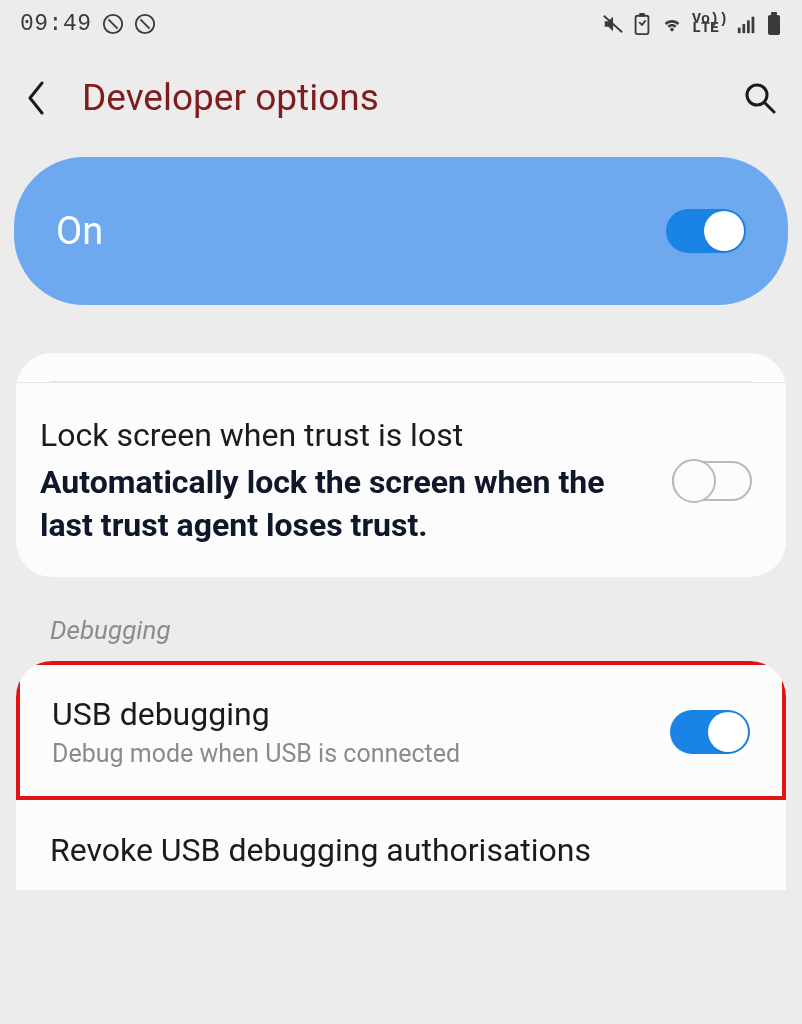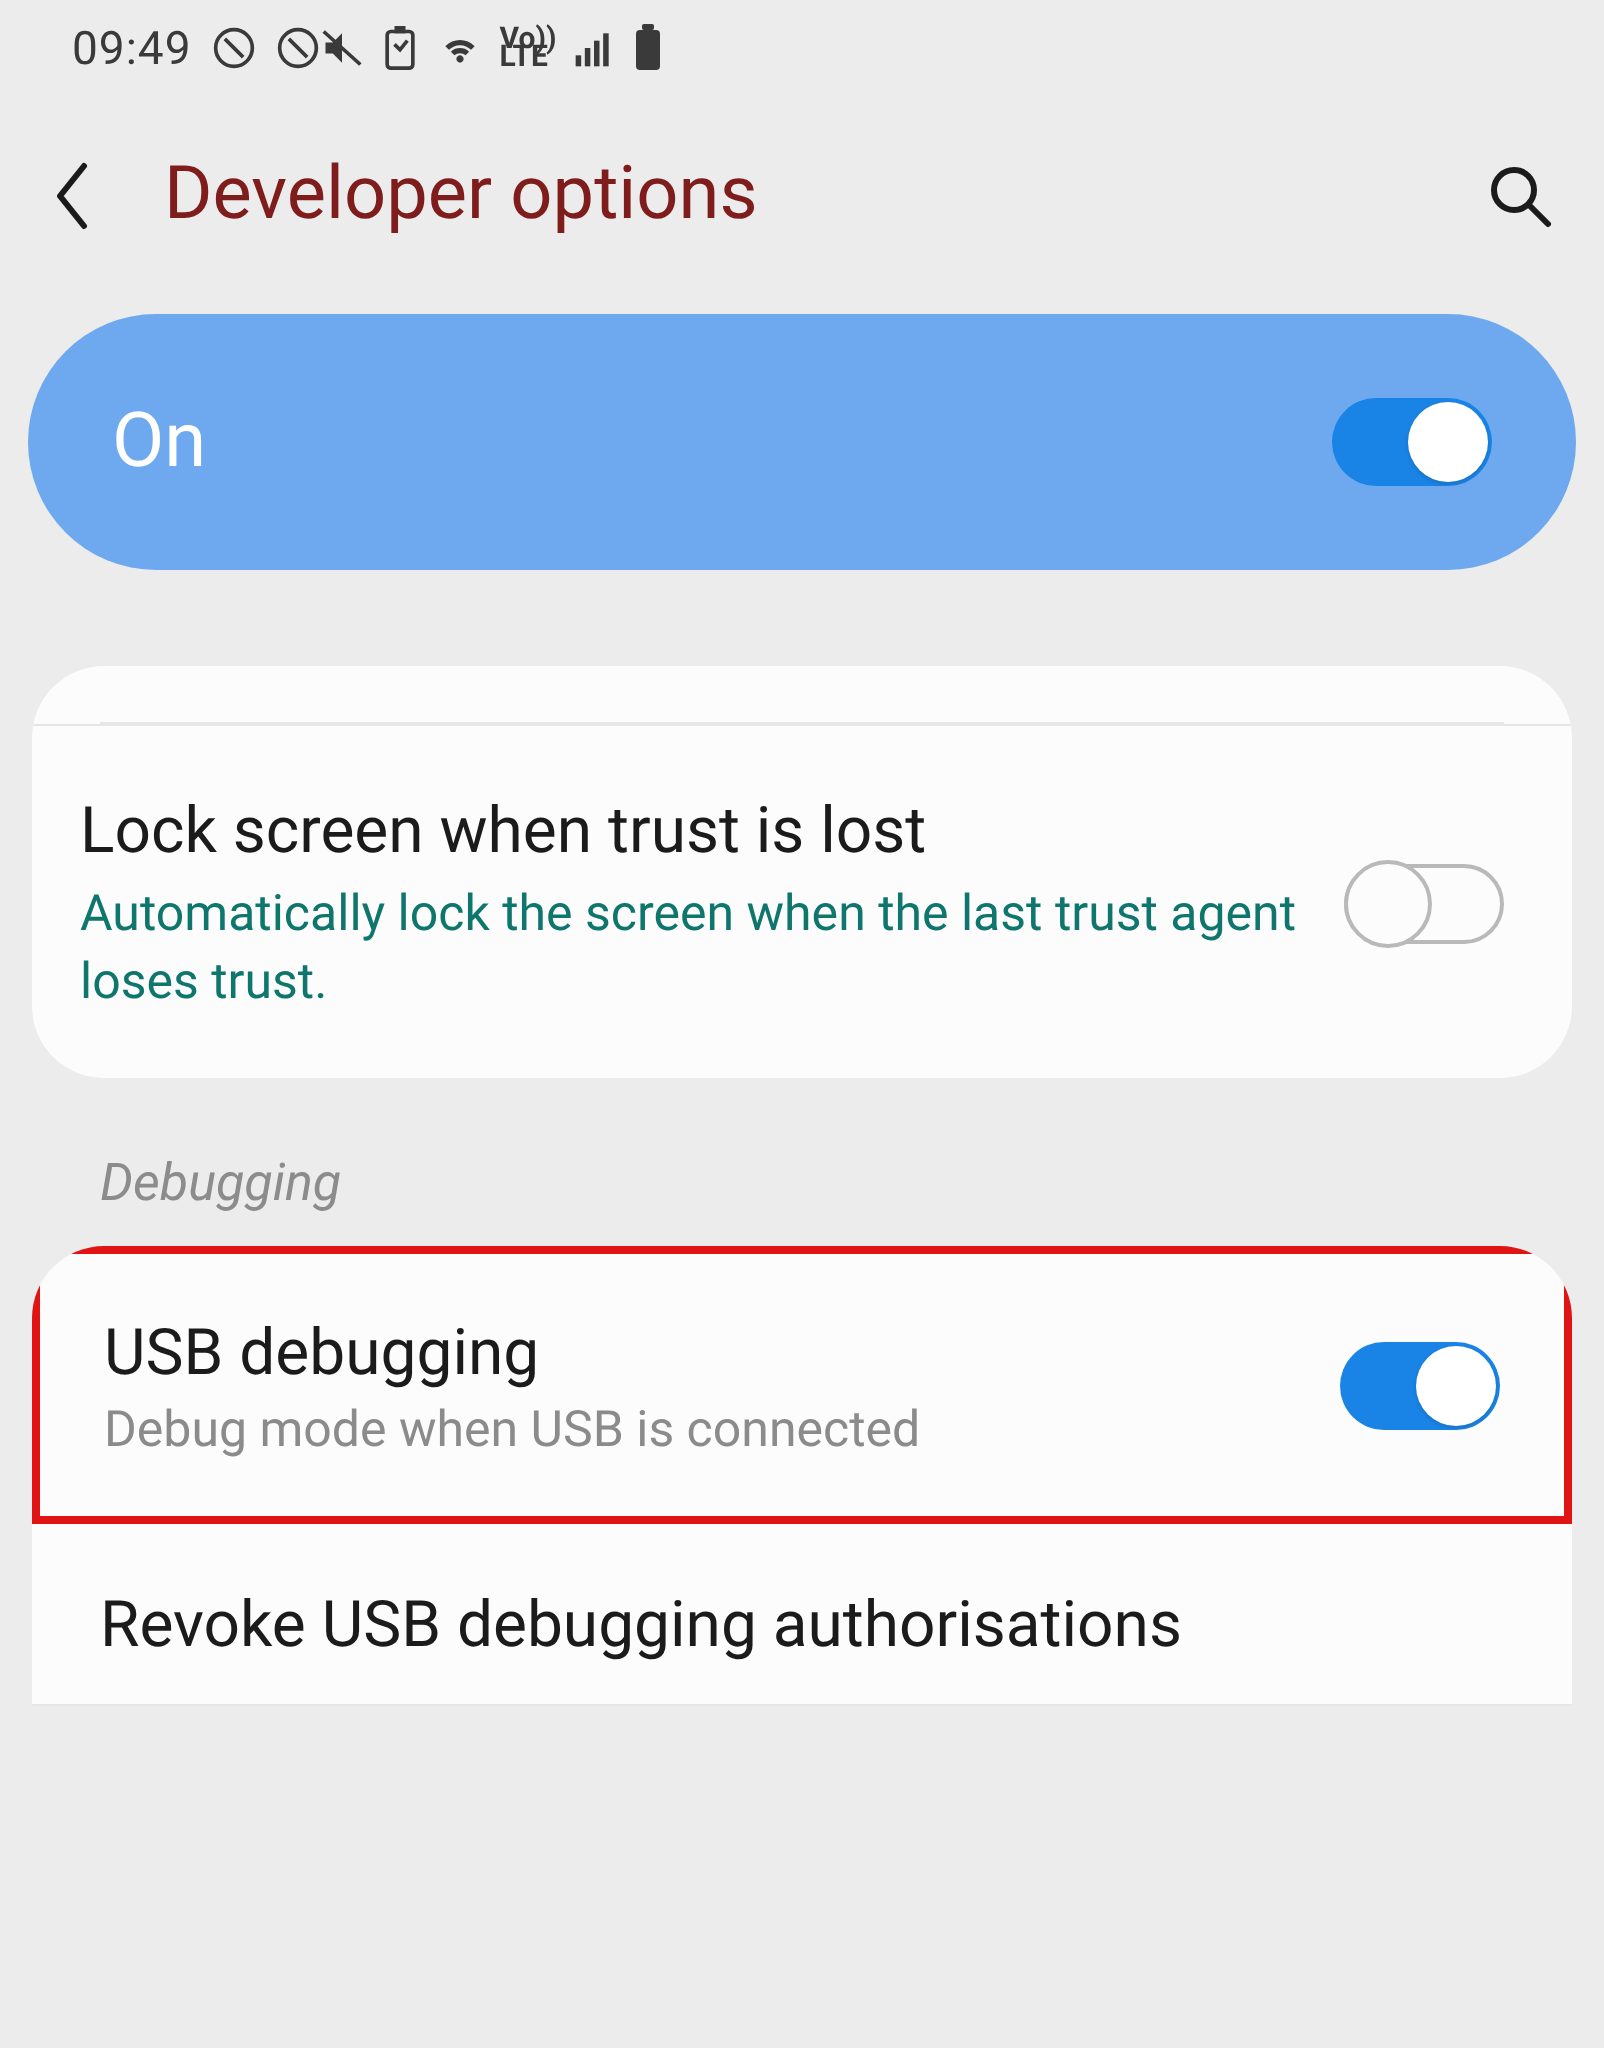--- a/index.html
+++ b/index.html
@@ -9,23 +9,25 @@
     background: #ececec;
     color: #1b1b1b;
     overflow: hidden;
   }
 
   
   .status-bar {
     height: 48px;
     display: flex;
     align-items: center;
-    padding: 0 36px;
+    justify-content: space-between;
+    padding: 0 20px;
     font-size: 23px;
     color: #3a3a3a;
+    font-family: Liberation Mono, monospace;
   }
   .status-left { display: flex; align-items: center; gap: 10px; }
   .status-right { display: flex; align-items: center; gap: 8px; }
   .status-time { font-weight: 400; letter-spacing: 0.5px; }
   .status-icon { display: inline-flex; }
 
   
   .header {
     display: flex;
     align-items: center;
@@ -49,21 +51,21 @@
     display: flex;
     align-items: center;
     justify-content: flex-end;
   }
 
   
   .master-pill {
     margin: 0 14px;
     background: #6ea9f0;
     border-radius: 70px;
-    height: 128px;
+    height: 148px;
     display: flex;
     align-items: center;
     justify-content: space-between;
     padding: 0 42px;
   }
   .master-label {
     color: #fff;
     font-size: 38px;
     font-weight: 400;
   }
@@ -84,25 +86,25 @@
   }
   .row:first-child { border-top: none; }
   .row .text { flex: 1; padding-right: 20px; }
   .row .title-line {
     font-size: 32px;
     color: #1b1b1b;
     line-height: 1.25;
     font-weight: 400;
   }
   .row .subtitle {
-    font-size: 25px;
-    color: #0f766e;
+    font-size: 32px;
+    color: #0f172a;
     line-height: 1.35;
     margin-top: 6px;
-    font-weight: 400;
+    font-weight: 700;
   }
 
   
   .section-heading {
     margin: 38px 0 16px 50px;
     font-size: 26px;
     color: #8c8c8c;
     font-weight: 400;
     font-style: italic;
   }

